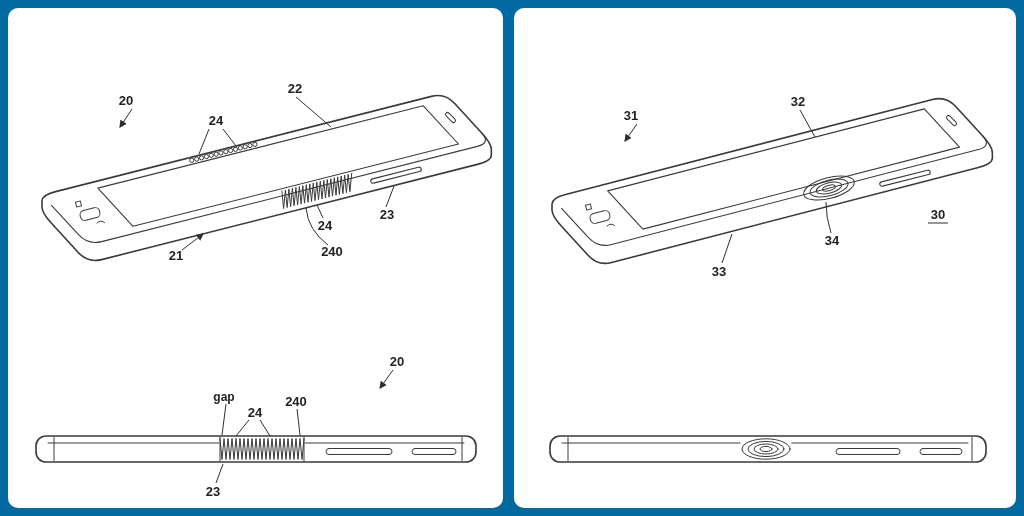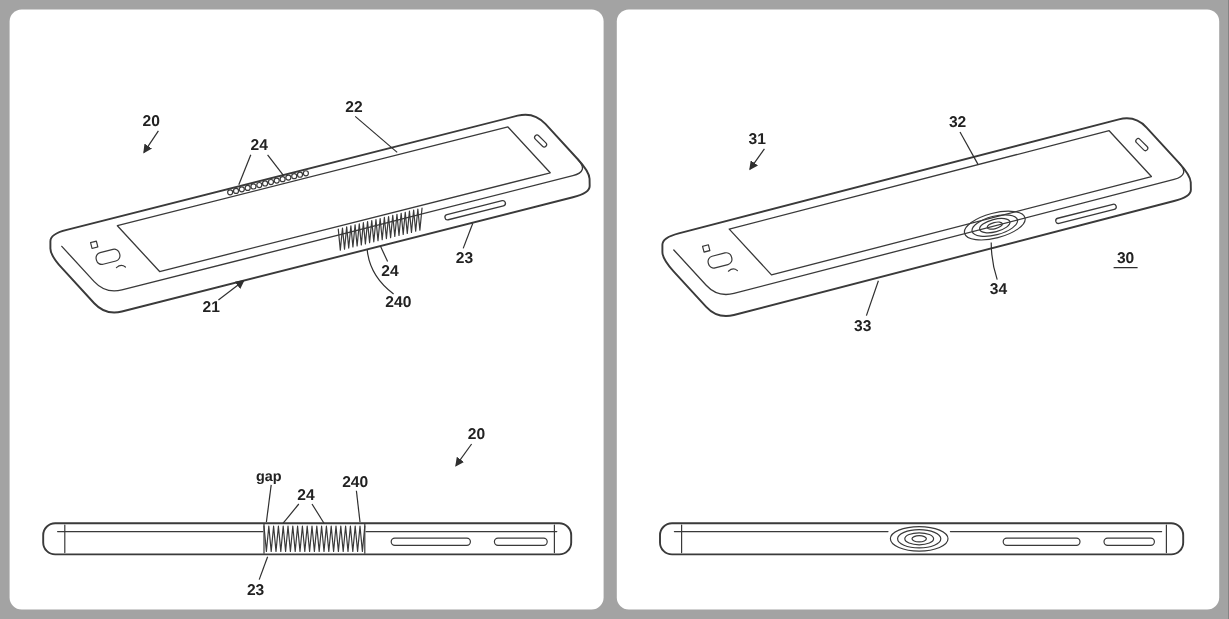--- a/index.html
+++ b/index.html
@@ -1,16 +1,16 @@
 <!DOCTYPE html>
 <html><head>
 <meta charset="utf-8">
 <style>
   html,body{margin:0;padding:0;background:#4c4c4c;}
-  .stage{position:relative;width:1024px;height:516px;background:#a3a3a3;overflow:hidden;
+  .stage{position:relative;width:1024px;height:516px;background:#0369a1;overflow:hidden;
          font-family:"Liberation Sans",sans-serif;}
   .panel{position:absolute;top:8px;height:500px;background:#ffffff;border-radius:10px;}
   .panel.left{left:8px;width:495px;}
   .panel.right{left:514px;width:502px;}
   svg{display:block;}
   .ln{stroke:#3a3a3a;fill:none;stroke-linejoin:round;stroke-linecap:round;}
   .outline{stroke-width:1.6;}
   .crease{stroke-width:1.1;}
   .thin{stroke-width:1;}
   .leader{stroke:#2f2f2f;stroke-width:1;fill:none;}

